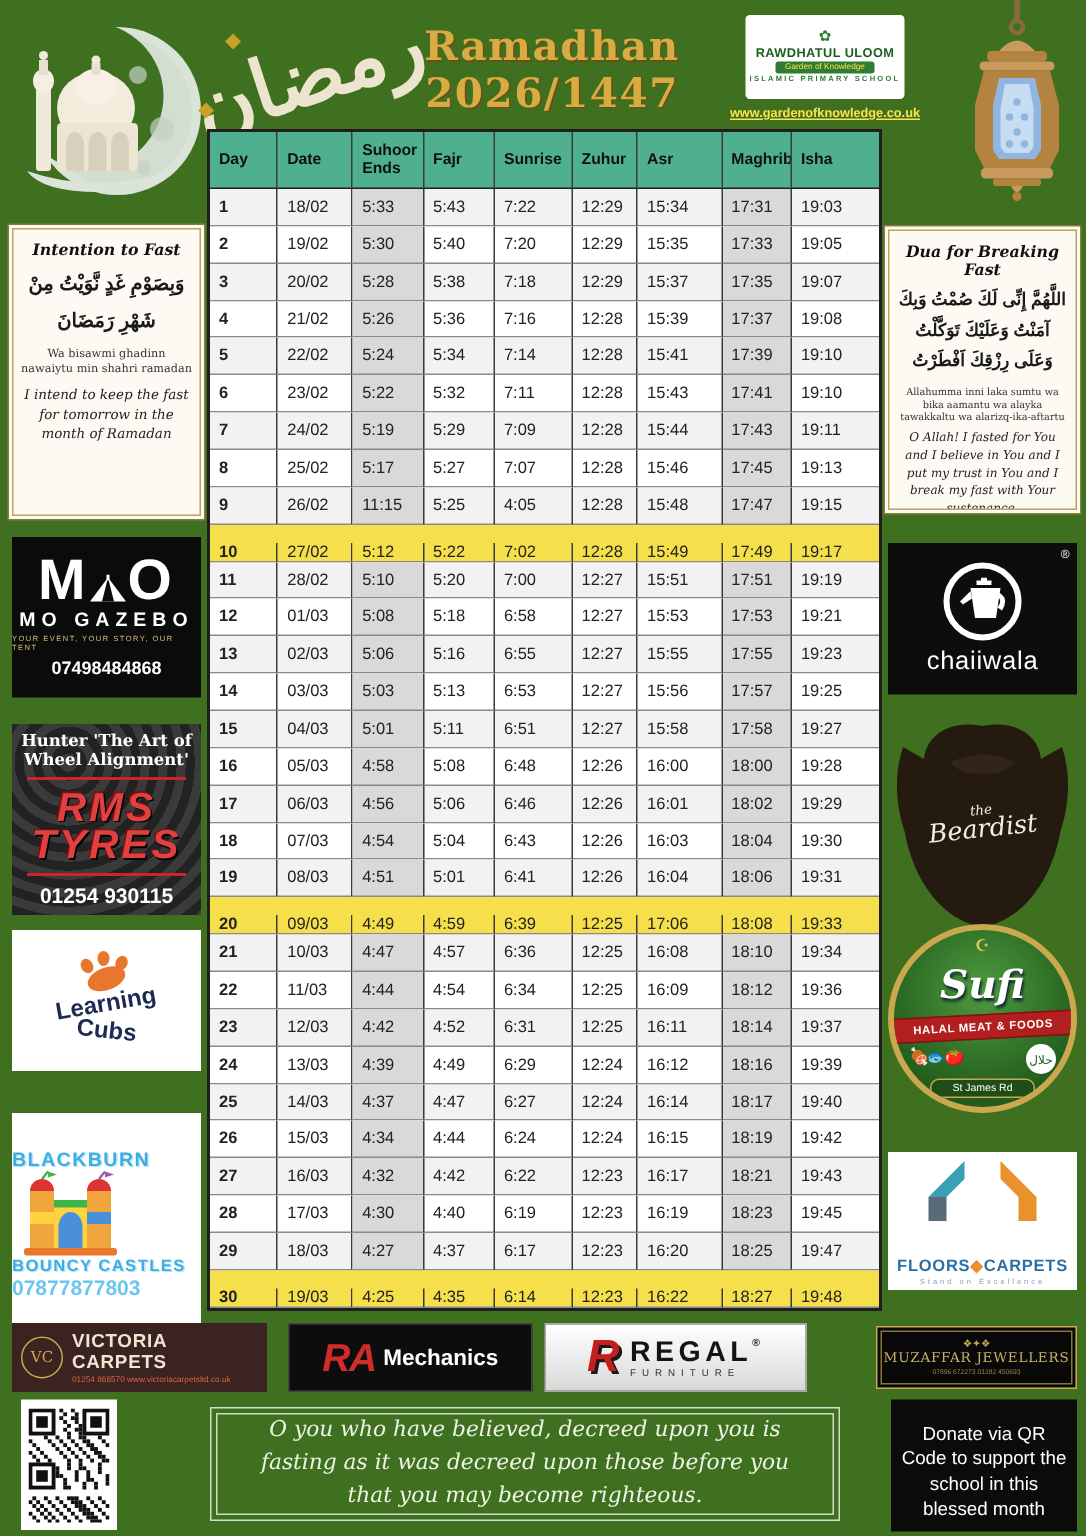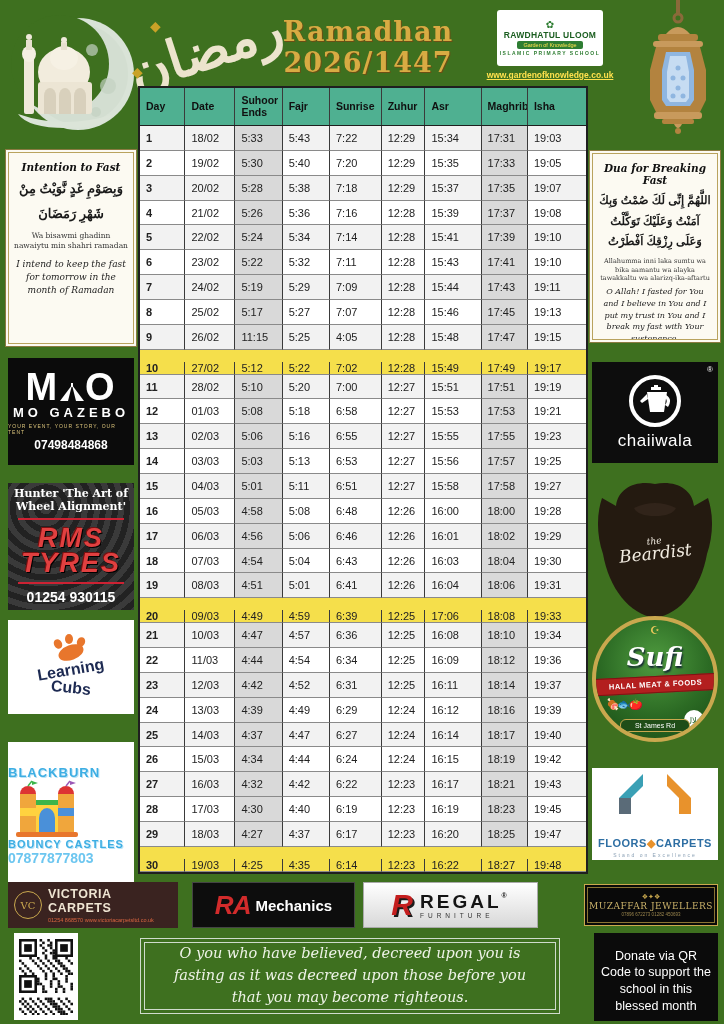--- a/index.html
+++ b/index.html
@@ -103,21 +103,21 @@
   .sufi-circle { position:relative; width:126px; height:126px; border-radius:50%;
     background:radial-gradient(circle at 50% 35%, #4f9b3f 0%, #2c6b24 55%, #174a14 100%);
     border:4px solid #c9a84e; overflow:hidden; }
   .sufi-moon { position:absolute; left:0; top:4px; width:100%; text-align:center; color:#e9c75a; font-size:11px; }
   .sufi-name { position:absolute; left:0; top:22px; width:100%; text-align:center; color:#fff;
     font-family:"DejaVu Serif", serif; font-style:italic; font-weight:bold; font-size:26px; text-shadow:1px 2px 2px #123; }
   .sufi-banner { position:absolute; left:-8%; top:56px; width:116%; background:#b31f1f; color:#fff;
     font-size:7.5px; font-weight:bold; letter-spacing:.5px; text-align:center; padding:3px 0;
     transform:rotate(-3deg); border:1px solid #7d1414; }
   .sufi-halal { position:absolute; right:10px; top:76px; width:20px; height:20px; background:#fff; border-radius:50%;
-    color:#1b5e20; font-size:8px; display:flex; align-items:center; justify-content:center;margin-top:14px; }
+    color:#1b5e20; font-size:8px; display:flex; align-items:center; justify-content:center; }
   .sufi-food { position:absolute; left:10px; top:78px; font-size:11px; letter-spacing:-2px; }
   .sufi-addr { position:absolute; left:20%; bottom:6px; width:60%; background:#1f4d18; color:#fff;
     font-size:7px; text-align:center; border-radius:6px; padding:2px 0; border:1px solid #c9a84e; }
   .ad-floors { position:absolute; left:592px; top:768px; width:126px; height:92px; background:#fff;
     display:flex; flex-direction:column; align-items:center; justify-content:center; }
   .floors-name { font-size:11px; font-weight:bold; letter-spacing:.5px; color:#2d6ea3; margin-top:21px; }
   .floors-dot { color:#e8922c; }
   .floors-tag { font-size:5px; letter-spacing:2px; color:#8aa0b5; margin-top:2px; }
 
   

